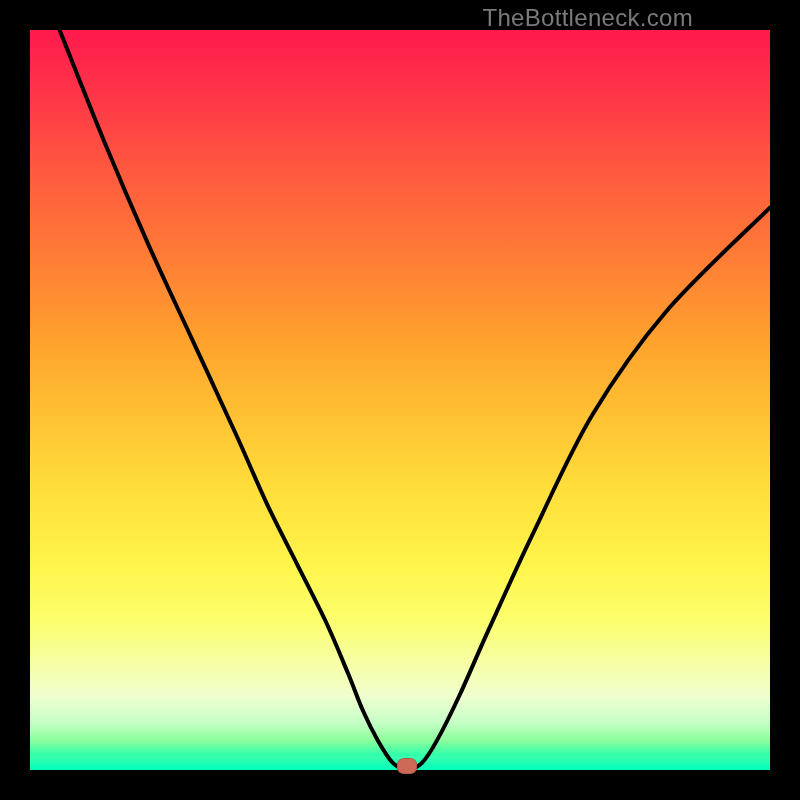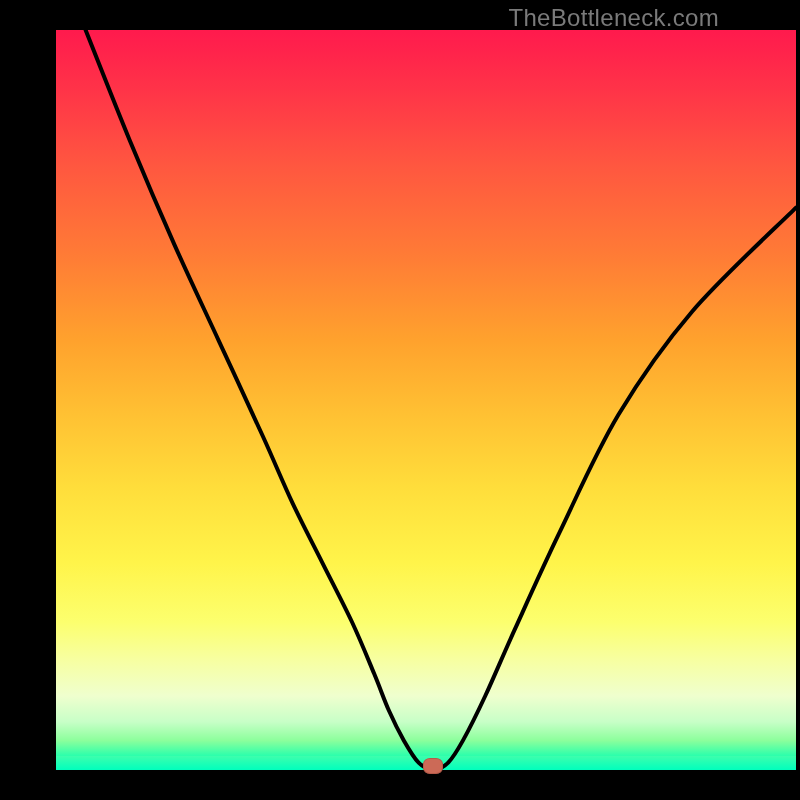--- a/index.html
+++ b/index.html
@@ -11,21 +11,20 @@
     overflow: hidden;
     font-family: Arial, Helvetica, sans-serif;
   }
   .frame {
     position: absolute;
     top: 0;
     left: 0;
     width: 705px;
     height: 800px;
     background: #000;
-    margin-left: 26px;
   }
   .plot-area {
     position: absolute;
     top: 30px;
     left: 30px;
     width: 740px;
     height: 740px;
     background: linear-gradient(
       to bottom,
       #ff1a4d 0%,

